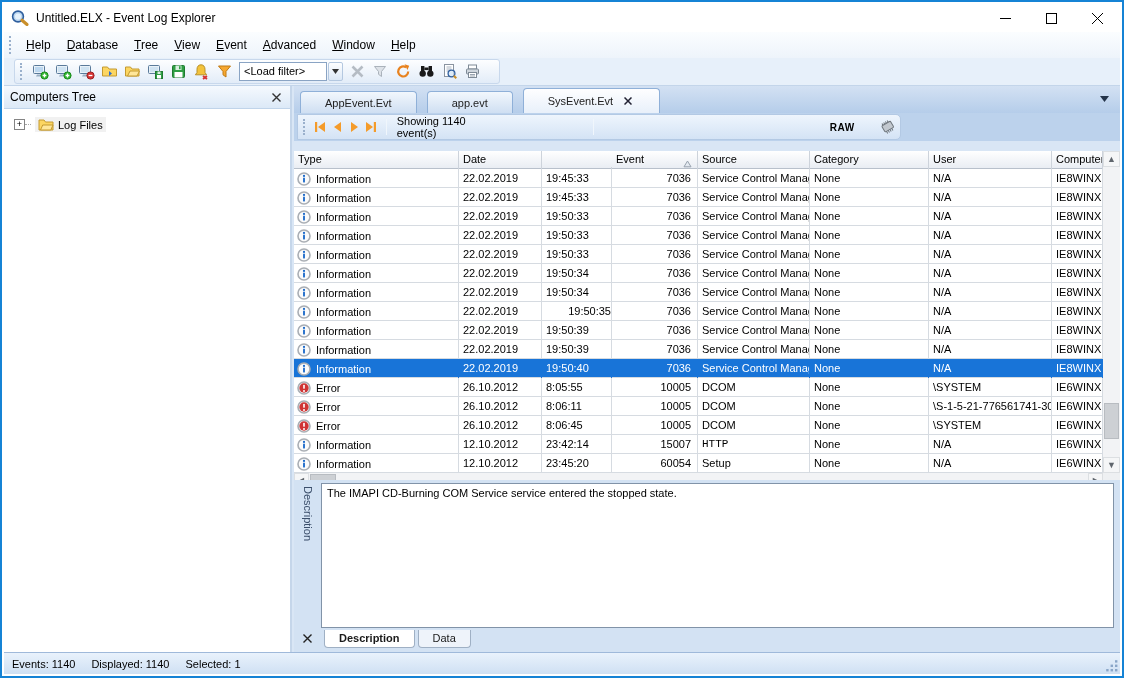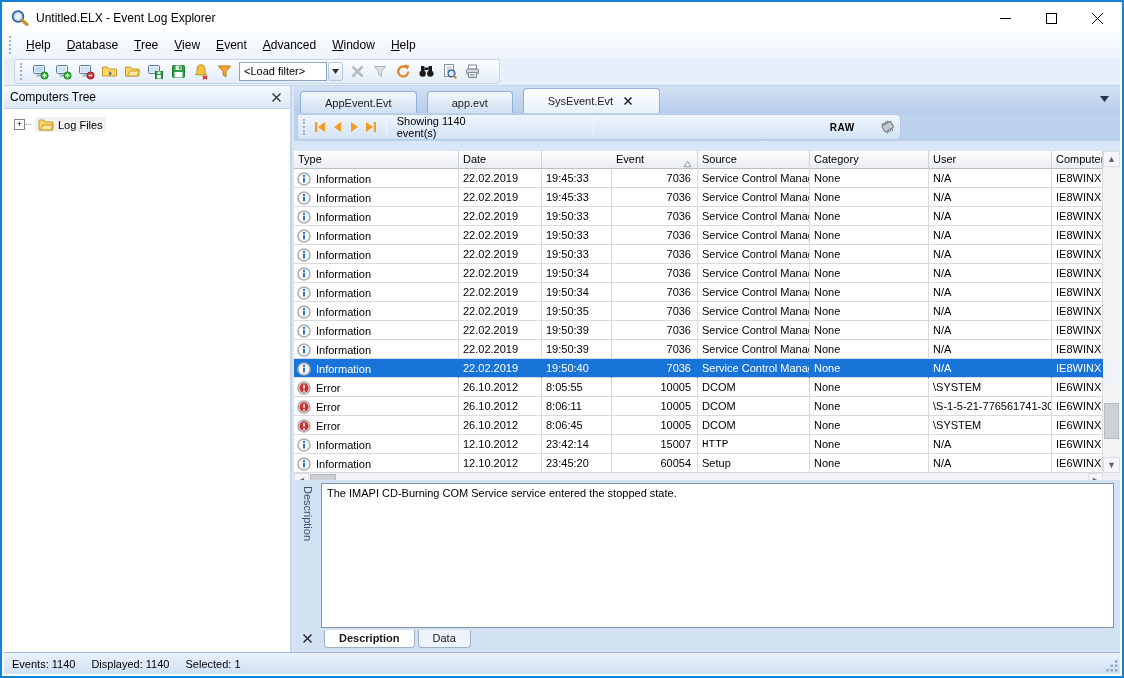--- a/index.html
+++ b/index.html
@@ -520,21 +520,21 @@
             <div class="row">
               <div class="cell c-type" style="width: 165px;">
                 <svg width="14" height="14" viewBox="0 0 14 14">
                   <circle cx="7" cy="7" r="6" fill="#fbfbfb" stroke="#a9aeb4" stroke-width="1.6"></circle>
                   <circle cx="7" cy="3.9" r="1.1" fill="#1565c8"></circle>
                   <rect x="6.1" y="5.6" width="1.8" height="5" rx="0.9" fill="#1565c8"></rect>
                 </svg>
                 <span>Information</span>
               </div>
               <div class="cell c-date" style="width: 83px;">22.02.2019</div>
-              <div class="cell c-time" style="width: 70px;">19:50:35</div>
+              <div class="cell c-time" style="width: 70px; text-align: right;">19:50:35</div>
               <div class="cell c-event" style="width: 86px;">7036</div>
               <div class="cell c-source" style="width: 112px;">Service Control Manager</div>
               <div class="cell c-category" style="width: 119px;">None</div>
               <div class="cell c-user" style="width: 123px;">N/A</div>
               <div class="cell c-computer" style="width: 56px; flex: 1 1 0%;">IE8WINXP</div>
             </div>
             <div class="row">
               <div class="cell c-type" style="width: 165px;">
                 <svg width="14" height="14" viewBox="0 0 14 14">
                   <circle cx="7" cy="7" r="6" fill="#fbfbfb" stroke="#a9aeb4" stroke-width="1.6"></circle>

